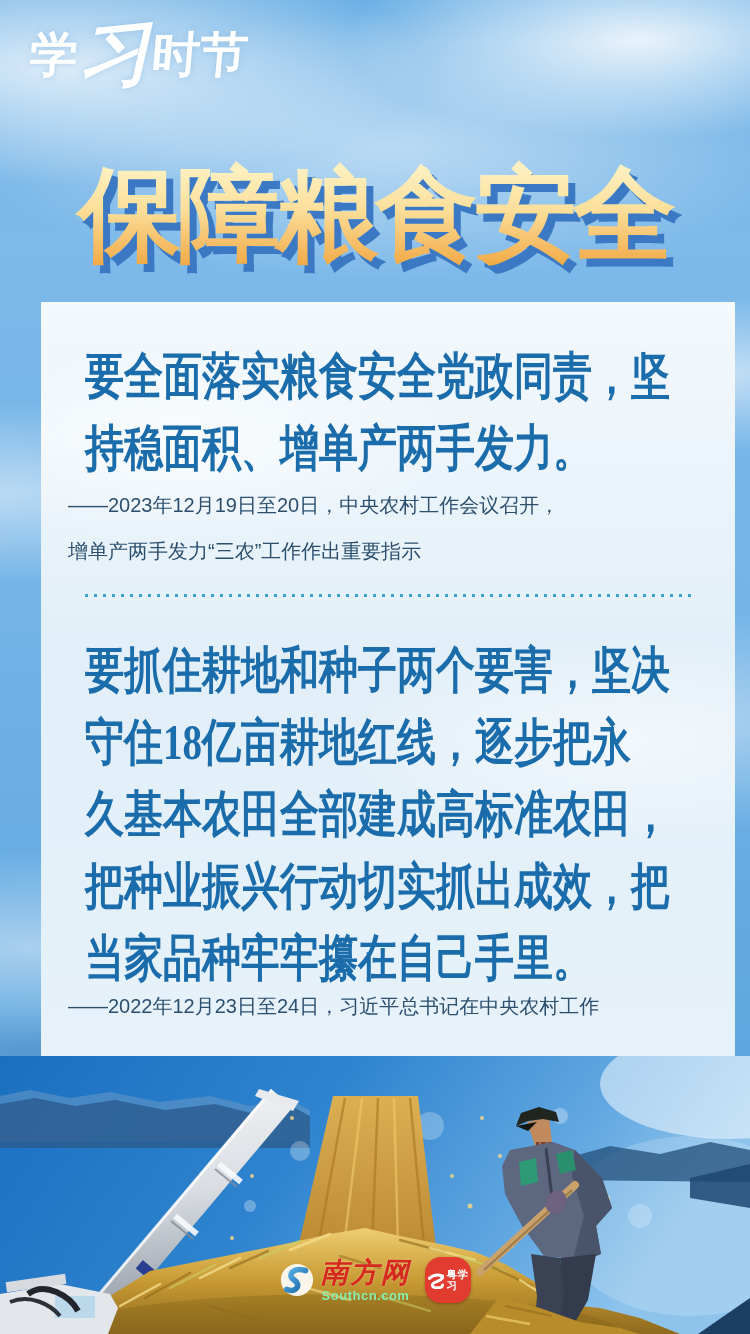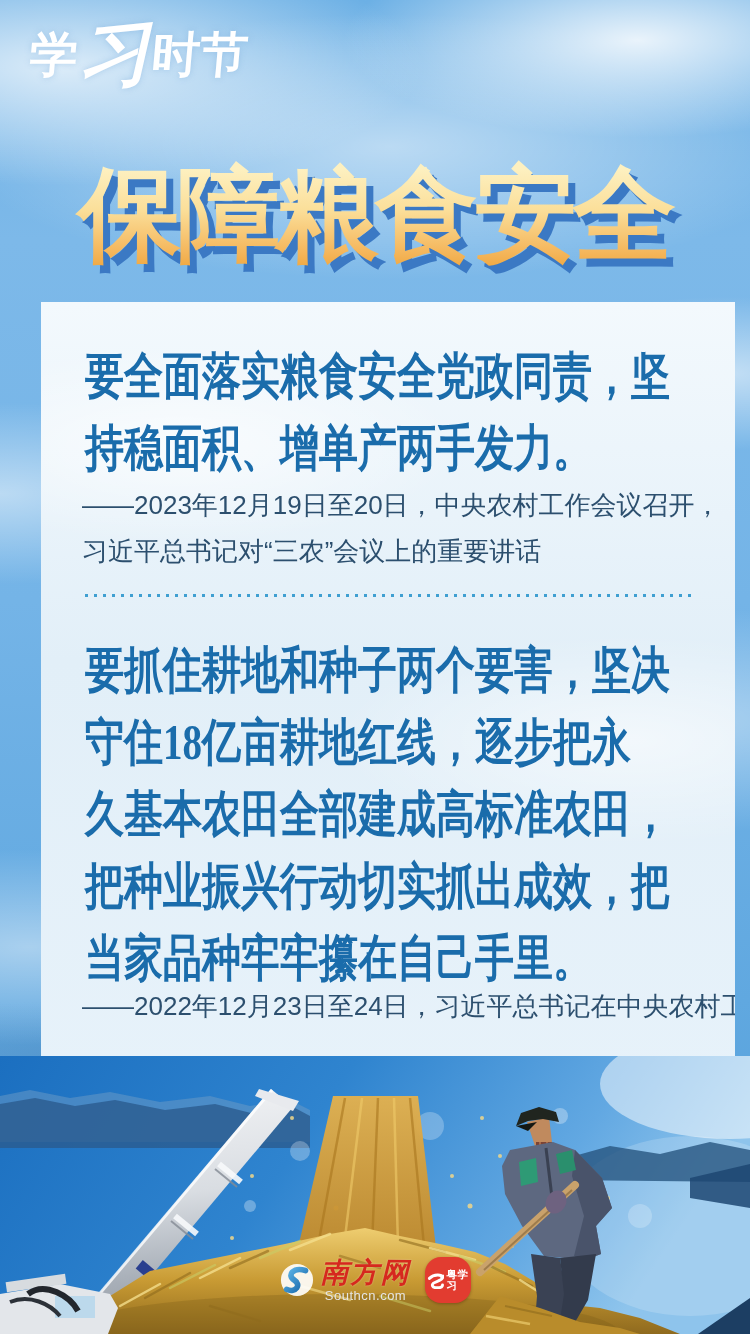--- a/index.html
+++ b/index.html
@@ -51,22 +51,22 @@
       radial-gradient(ellipse 420px 150px at 85% 55%, rgba(255,255,255,.55), transparent 70%),
       linear-gradient(180deg,#f3f9fd 0%,#e2eff8 45%,#e7f2fa 100%);
     clip-path:polygon(0 0,100% 0,100% 100%,52px 100%,0 calc(100% - 35px));
   }
   .qline{
     position:absolute;left:44px;white-space:nowrap;color:#1a6cab;
     font-family:"Liberation Serif",serif;font-weight:700;
     font-size:50px;line-height:72px;transform:scaleX(.78);transform-origin:0 0;
   }
   .aline{
-    position:absolute;left:41px;white-space:nowrap;color:#2c4f6e;
-    font-size:26px;line-height:46px;font-weight:500;
+    position:absolute;left:27px;white-space:nowrap;color:#2c4f6e;
+    font-size:20px;line-height:46px;font-weight:500;
   }
   .divider{
     position:absolute;left:44px;right:38px;top:292px;height:3px;
     background:repeating-linear-gradient(90deg,#3f9fd1 0 3px,transparent 3px 9px);
   }
   
   .fold{position:absolute;left:41px;top:1061px;width:56px;height:40px;}
   
   .photo{position:absolute;left:0;top:1056px;width:750px;height:278px;}
   
@@ -74,21 +74,21 @@
     position:absolute;left:0;right:0;top:1252px;height:56px;
     display:flex;align-items:center;justify-content:center;gap:14px;
   }
   .nanfang{display:flex;align-items:center;gap:7px;}
   .nf-text{display:flex;flex-direction:column;align-items:center;}
   .nf-name{
     font-family:"Liberation Serif",serif;font-style:italic;font-weight:700;
     font-size:28px;line-height:30px;letter-spacing:2px;color:#d6281e;
     text-shadow:0 0 2px rgba(255,255,255,.4);
   }
-  .nf-domain{font-size:13px;font-weight:400;letter-spacing:.5px;color:#e5e5e5;line-height:15px;}
+  .nf-domain{font-size:13px;font-weight:700;letter-spacing:.5px;color:#86efac;line-height:15px;}
   .yxx{
     position:relative;width:46px;height:46px;border-radius:16px;background:#e23c30;
     box-shadow:0 1px 3px rgba(60,20,10,.35);display:flex;flex-direction:row;
     align-items:center;justify-content:flex-start;
   }
   .yxx svg{margin-top:3px;}
   .yxx-label{color:#fff;font-size:10.5px;font-weight:800;line-height:11px;letter-spacing:.5px;}
 </style>
 </head>
 <body>
@@ -106,21 +106,21 @@
   <div class="title-wrap">
     <h1 class="title-layer title-shadow">保障粮食安全</h1>
     <h1 class="title-layer title-gold">保障粮食安全</h1>
   </div>
 
   <div class="card">
     <div class="qline" style="top:38px">要全面落实粮食安全党政同责，坚</div>
     <div class="qline" style="top:110px">持稳面积、增单产两手发力。</div>
 
     <div class="aline" style="top:180px">——2023年12月19日至20日，中央农村工作会议召开，</div>
-    <div class="aline" style="top:226px">习近平总书记对“三农”会议上的重要讲话</div>
+    <div class="aline" style="top:226px">增单产两手发力“三农”工作作出重要指示</div>
 
     <div class="divider"></div>
 
     <div class="qline" style="top:332px">要抓住耕地和种子两个要害，坚决</div>
     <div class="qline" style="top:404px">守住18亿亩耕地红线，逐步把永</div>
     <div class="qline" style="top:476px">久基本农田全部建成高标准农田，</div>
     <div class="qline" style="top:548px">把种业振兴行动切实抓出成效，把</div>
     <div class="qline" style="top:620px">当家品种牢牢攥在自己手里。</div>
 
     <div class="aline" style="top:681px">——2022年12月23日至24日，习近平总书记在中央农村工作</div>

